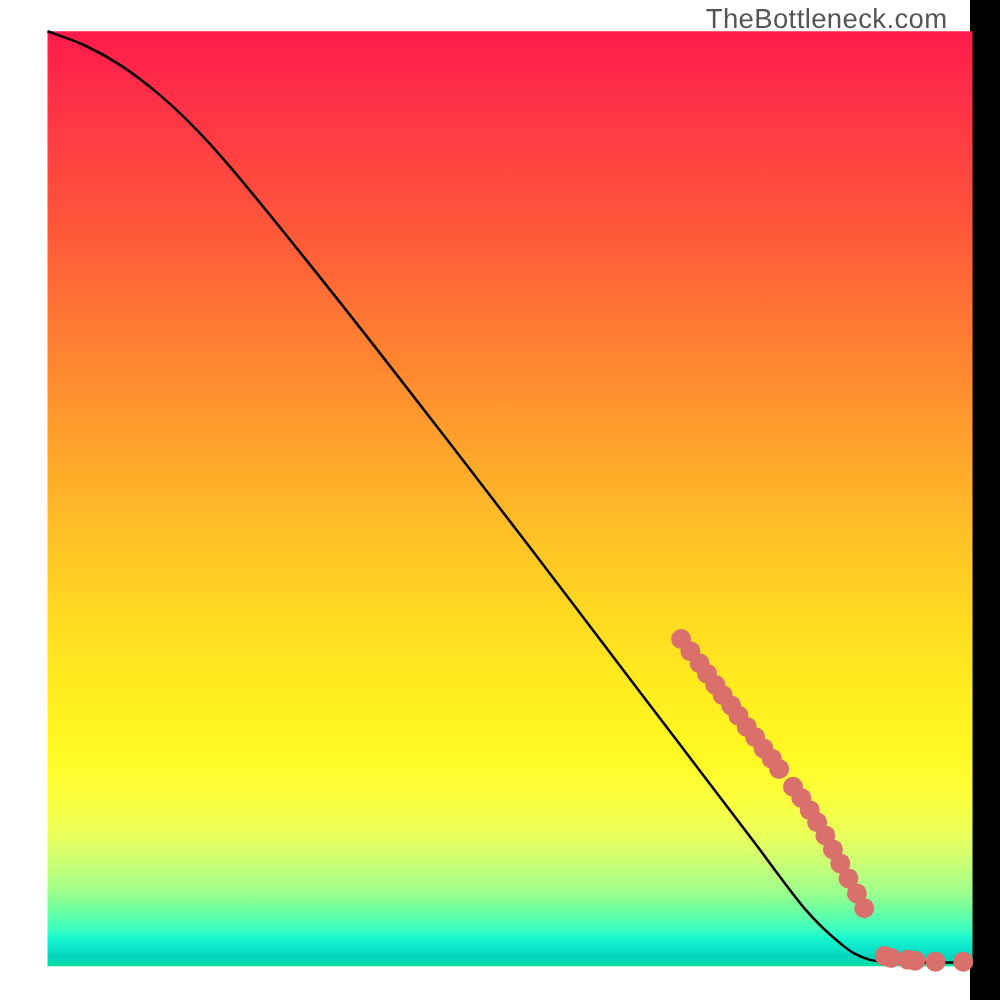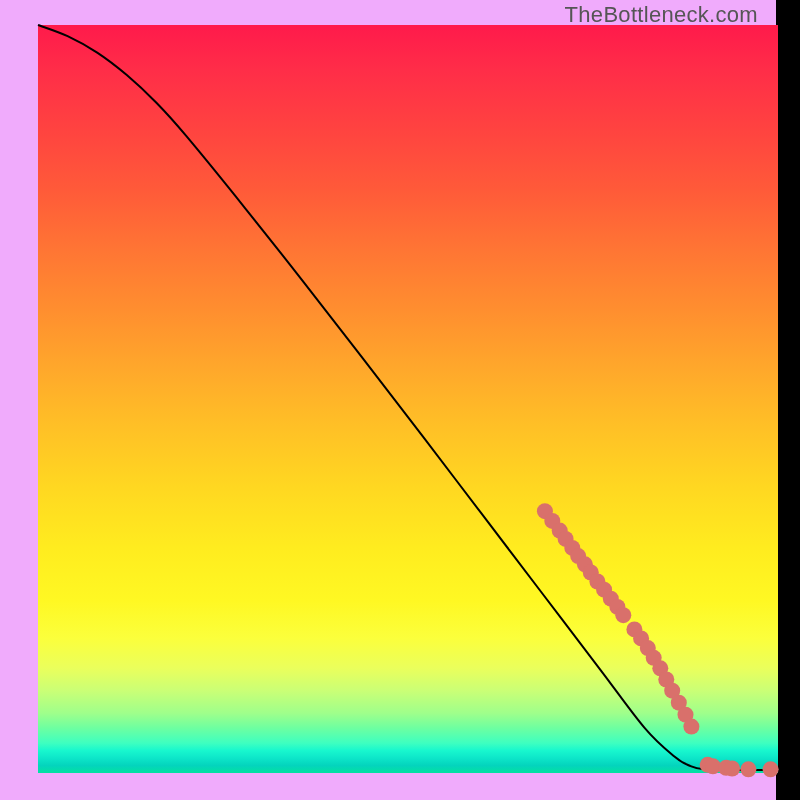--- a/index.html
+++ b/index.html
@@ -10,21 +10,21 @@
     background: #000000;
     overflow: hidden;
     font-family: Arial, Helvetica, sans-serif;
   }
   .frame {
     position: absolute;
     left: 0;
     top: 0;
     width: 776px;
     height: 800px;
-    background: #f0abfc;
+    background: #ffffff;
   }
   .plot-area {
     position: absolute;
     left: 38px;
     top: 25px;
     width: 740px;
     height: 748px;
     
     background: linear-gradient(
       to bottom,

